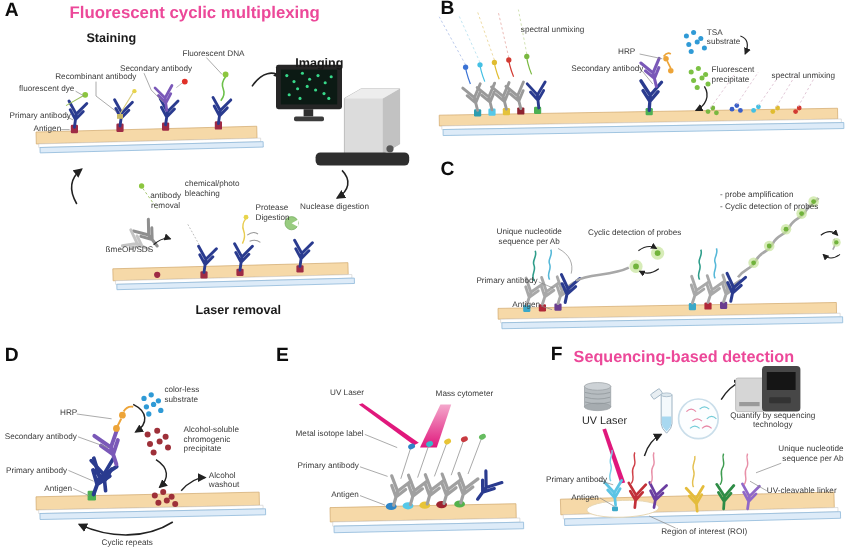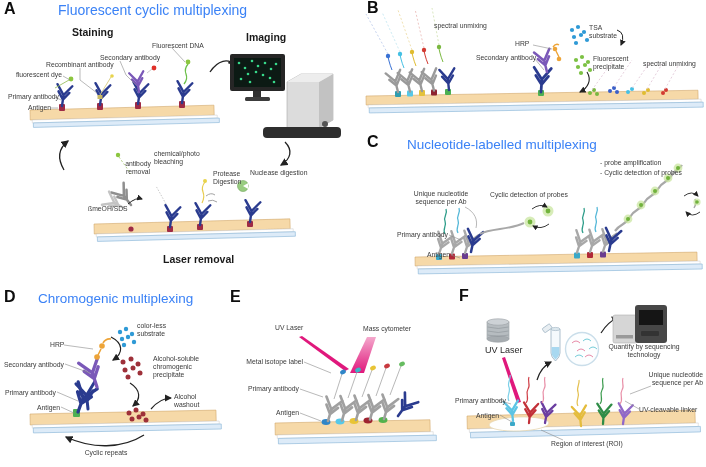--- a/index.html
+++ b/index.html
@@ -1,19 +1,19 @@
 <!DOCTYPE html>
 <html><head>
 <meta charset="utf-8">
 <style>
   html,body{margin:0;padding:0;background:#fff}
   .fig{position:relative;width:706px;height:467px;background:#ffffff;font-family:"Liberation Sans",sans-serif;overflow:hidden}
   .panel{position:absolute}
   .letter{position:absolute;font-weight:bold;font-size:16px;color:#0d0d0d;line-height:1}
-  .ptitle{position:absolute;font-weight:normal;font-size:13.5px;color:#3b82f6;margin:0;white-space:nowrap;line-height:1.1}
+  .ptitle{position:absolute;font-weight:bold;font-size:13.5px;color:#ec4899;margin:0;white-space:nowrap;line-height:1.1}
   .sec{position:absolute;font-weight:bold;font-size:10.5px;color:#1a1a1a;white-space:nowrap}
   .lbl{position:absolute;font-size:6.8px;line-height:1.18;color:#3a3a3a;white-space:nowrap}
   .wrap{white-space:normal}
   .r{text-align:right}.c{text-align:center}
   .biglbl{font-size:9px;color:#2a2a2a}
   svg.art{position:absolute;left:0;top:0;overflow:visible}
 </style>
 </head>
 <body>
 
@@ -131,21 +131,21 @@
         <g>
           <circle cx="243" cy="186" r="5.5" fill="#98cc80" stroke="#72a85c" stroke-width="0.6"></circle>
           <path d="M243 186 L250 182 A5.5 5.5 0 0 0 250 190 Z" fill="#ffffff"></path>
         </g>
       </g>
     </svg>
 
     <span class="letter" style="left:4px;top:1px">A</span>
     <h2 class="ptitle" style="left:58px;top:3px;font-size:14px">Fluorescent cyclic multiplexing</h2>
     <div class="sec" style="left:72px;top:26px">Staining</div>
-    <div class="sec" style="left:246px;top:31px">Imaging</div>
+    <div class="sec" style="left:246px;top:47px">Imaging</div>
     <div class="sec" style="left:163px;top:253px">Laser removal</div>
 
     <div class="lbl r" style="left:14px;top:71px;width:48px">fluorescent dye</div>
     <div class="lbl" style="left:46px;top:61px">Recombinant antibody</div>
     <div class="lbl" style="left:100px;top:54px">Secondary antibody</div>
     <div class="lbl" style="left:152px;top:42px">Fluorescent DNA</div>
     <div class="lbl r" style="left:8px;top:93px;width:48px">Primary antibody</div>
     <div class="lbl r" style="left:26px;top:104px;width:25px">Antigen</div>
     <div class="lbl wrap c" style="left:118px;top:160px;width:40px">antibody removal</div>
     <div class="lbl" style="left:88px;top:205px">ßmeOH/SDS</div>
@@ -327,21 +327,20 @@
         <circle cx="337" cy="74" r="3.6" fill="#c6e49a" opacity="0.7"></circle>
           <circle cx="337" cy="74" r="1.8" fill="#71b33c"></circle>
       </g>
       <g stroke="#8a8a8a" stroke-width="0.6">
         <path d="M105 79 C115 84 118 92 116 100" fill="none"></path>
         <line x1="89" y1="107" x2="101" y2="112"></line>
         <line x1="91" y1="127" x2="100" y2="130"></line>
       </g>
     </svg>
     <span class="letter" style="left:7px;top:6px">C</span>
-    <h2 class="ptitle" style="left:47px;top:10px">Nucleotide-labelled multiplexing</h2>
     <div class="lbl" style="left:240px;top:31px">- probe amplification</div>
     <div class="lbl" style="left:240px;top:41px">- Cyclic detection of probes</div>
     <div class="lbl wrap c" style="left:42px;top:62px;width:78px">Unique nucleotide sequence per Ab</div>
     <div class="lbl" style="left:130px;top:63px">Cyclic detection of probes</div>
     <div class="lbl r" style="left:30px;top:103px;width:58px">Primary antibody</div>
     <div class="lbl r" style="left:62px;top:123px;width:28px">Antigen</div>
   </div>
 
   <div class="panel" id="panel-d" style="left:0;top:285px;width:225px;height:182px">
     <svg class="art" width="225" height="182">
@@ -390,21 +389,20 @@
       <path d="M151 124 C157 117 164 113 171 113" fill="none" stroke="#222" stroke-width="1.2" marker-end="url(#arr)"></path>
       <path d="M144 150 C122 164 92 164 66 152" fill="none" stroke="#222" stroke-width="1.3" marker-end="url(#arr)"></path>
       <g stroke="#8a8a8a" stroke-width="0.6">
         <line x1="64" y1="60" x2="93" y2="64"></line>
         <line x1="65" y1="79" x2="90" y2="88"></line>
         <line x1="57" y1="107" x2="78" y2="116"></line>
         <line x1="61" y1="122" x2="74" y2="128"></line>
       </g>
     </svg>
     <span class="letter" style="left:4px;top:4px">D</span>
-    <h2 class="ptitle" style="left:38px;top:7px">Chromogenic multiplexing</h2>
     <div class="lbl" style="left:50px;top:56px">HRP</div>
     <div class="lbl wrap" style="left:137px;top:37px;width:44px">color-less substrate</div>
     <div class="lbl wrap" style="left:153px;top:70px;width:58px">Alcohol-soluble chromogenic precipitate</div>
     <div class="lbl r" style="left:0;top:76px;width:64px">Secondary antibody</div>
     <div class="lbl r" style="left:0;top:104px;width:56px">Primary antibody</div>
     <div class="lbl r" style="left:26px;top:119px;width:34px">Antigen</div>
     <div class="lbl wrap" style="left:174px;top:108px;width:38px">Alcohol washout</div>
     <div class="lbl c" style="left:78px;top:164px;width:56px">Cyclic repeats</div>
   </div>
 
@@ -523,20 +521,21 @@
       </g>
       <g stroke="#8a8a8a" stroke-width="0.6">
         <line x1="43" y1="115" x2="56" y2="119"></line>
         <line x1="45" y1="130" x2="57" y2="137"></line>
         <line x1="196" y1="101" x2="175" y2="109"></line>
         <line x1="184" y1="124" x2="170" y2="116"></line>
         <line x1="108" y1="155" x2="86" y2="145"></line>
       </g>
     </svg>
     <span class="letter" style="left:4px;top:3px">F</span>
+    <h2 class="ptitle" style="left:23px;top:6px">Sequencing-based detection</h2>
     <div class="lbl biglbl" style="left:30px;top:60px">UV Laser</div>
     <div class="lbl wrap c" style="left:150px;top:58px;width:78px">Quantify by sequencing technology</div>
     <div class="lbl wrap r" style="left:180px;top:86px;width:68px">Unique nucleotide sequence per Ab</div>
     <div class="lbl" style="left:184px;top:121px">UV-cleavable linker</div>
     <div class="lbl r" style="left:0;top:112px;width:42px">Primary antibody</div>
     <div class="lbl r" style="left:14px;top:127px;width:30px">Antigen</div>
     <div class="lbl" style="left:96px;top:155px">Region of interest (ROI)</div>
   </div>
 
 </div>

